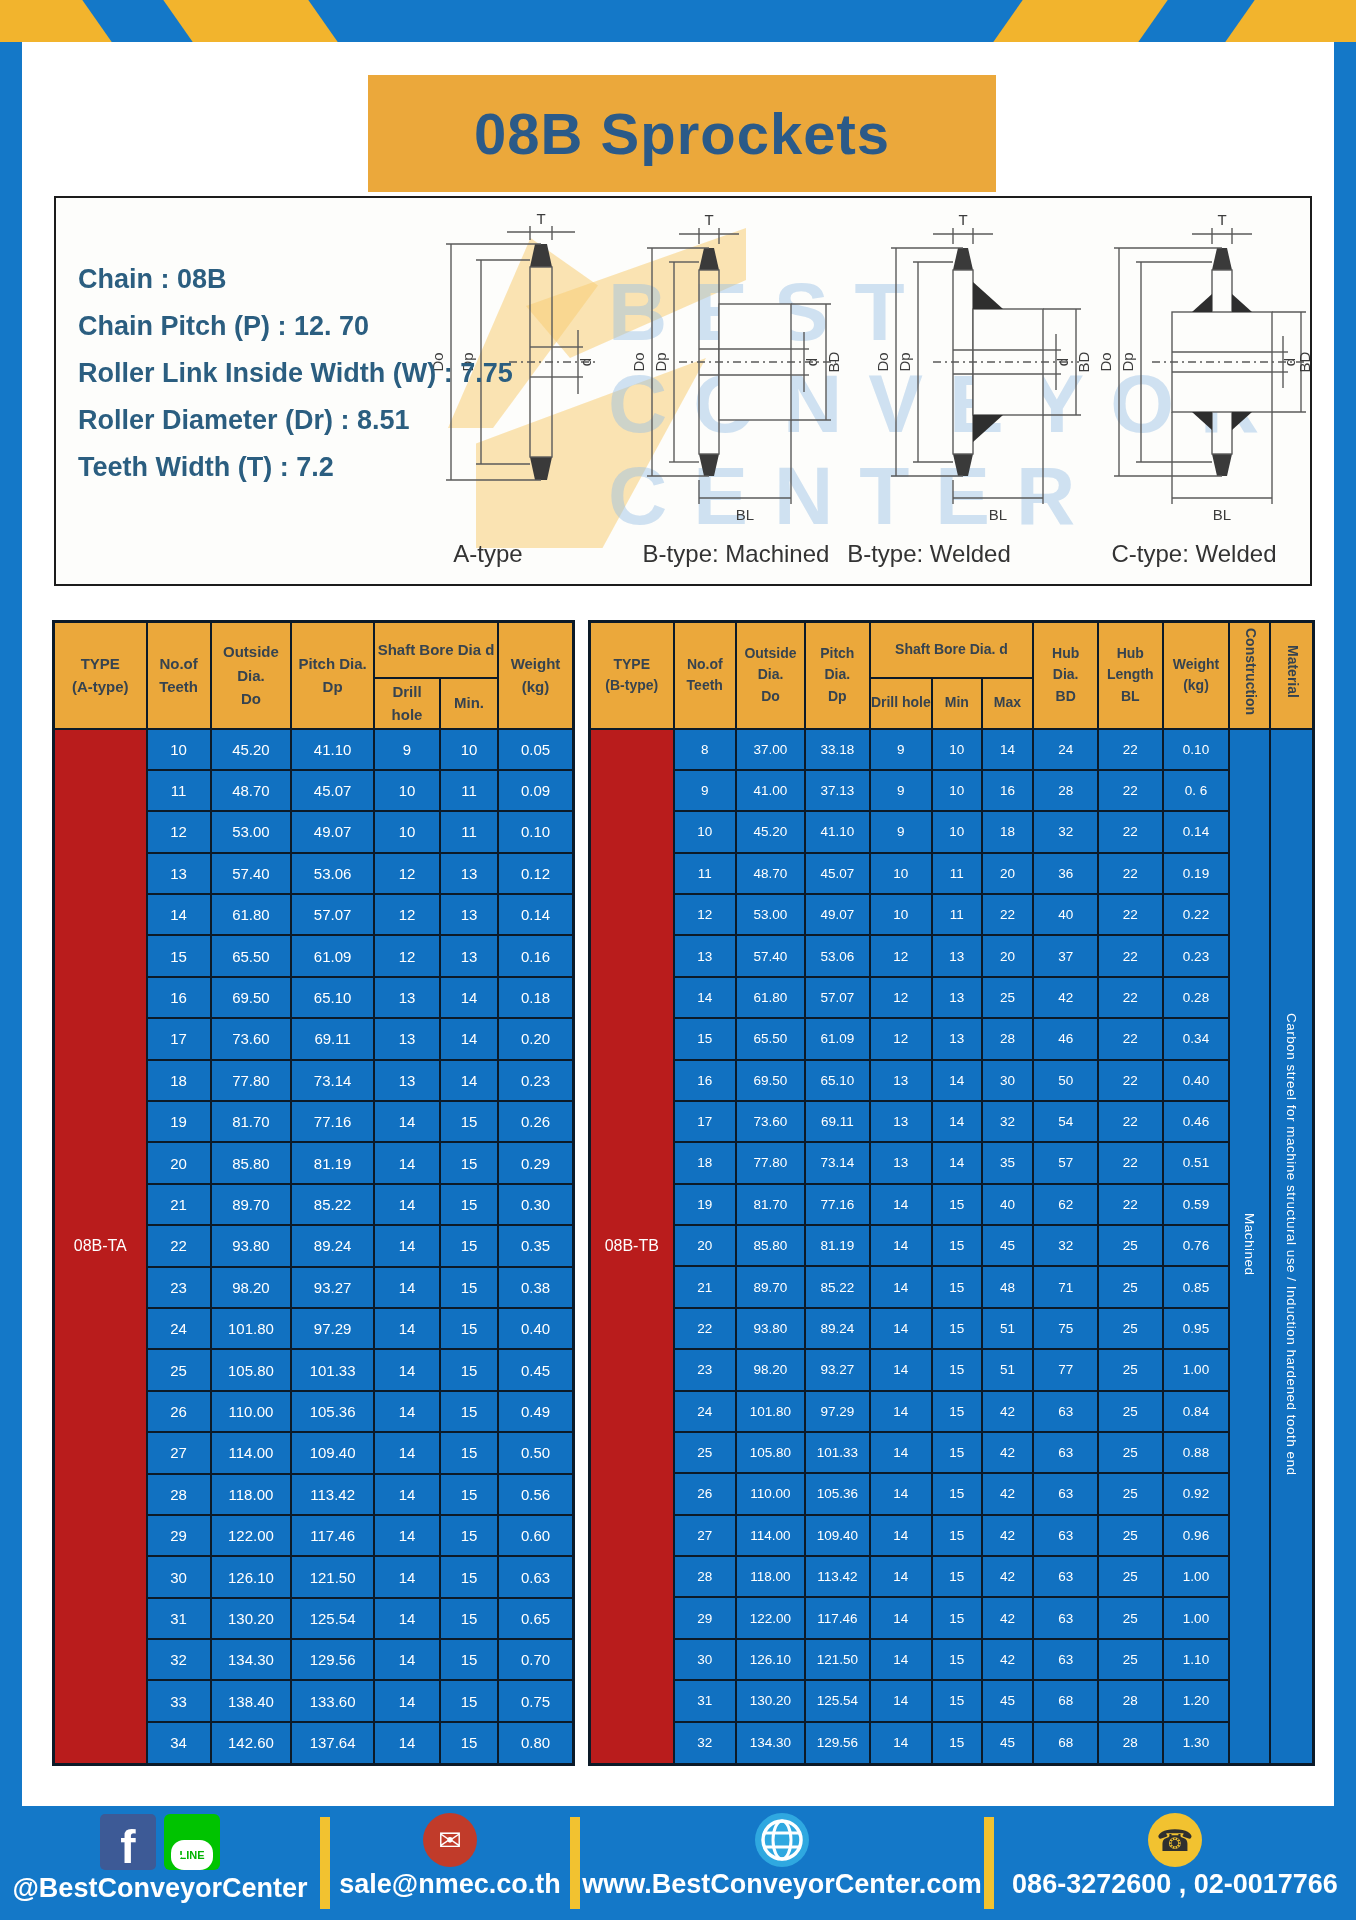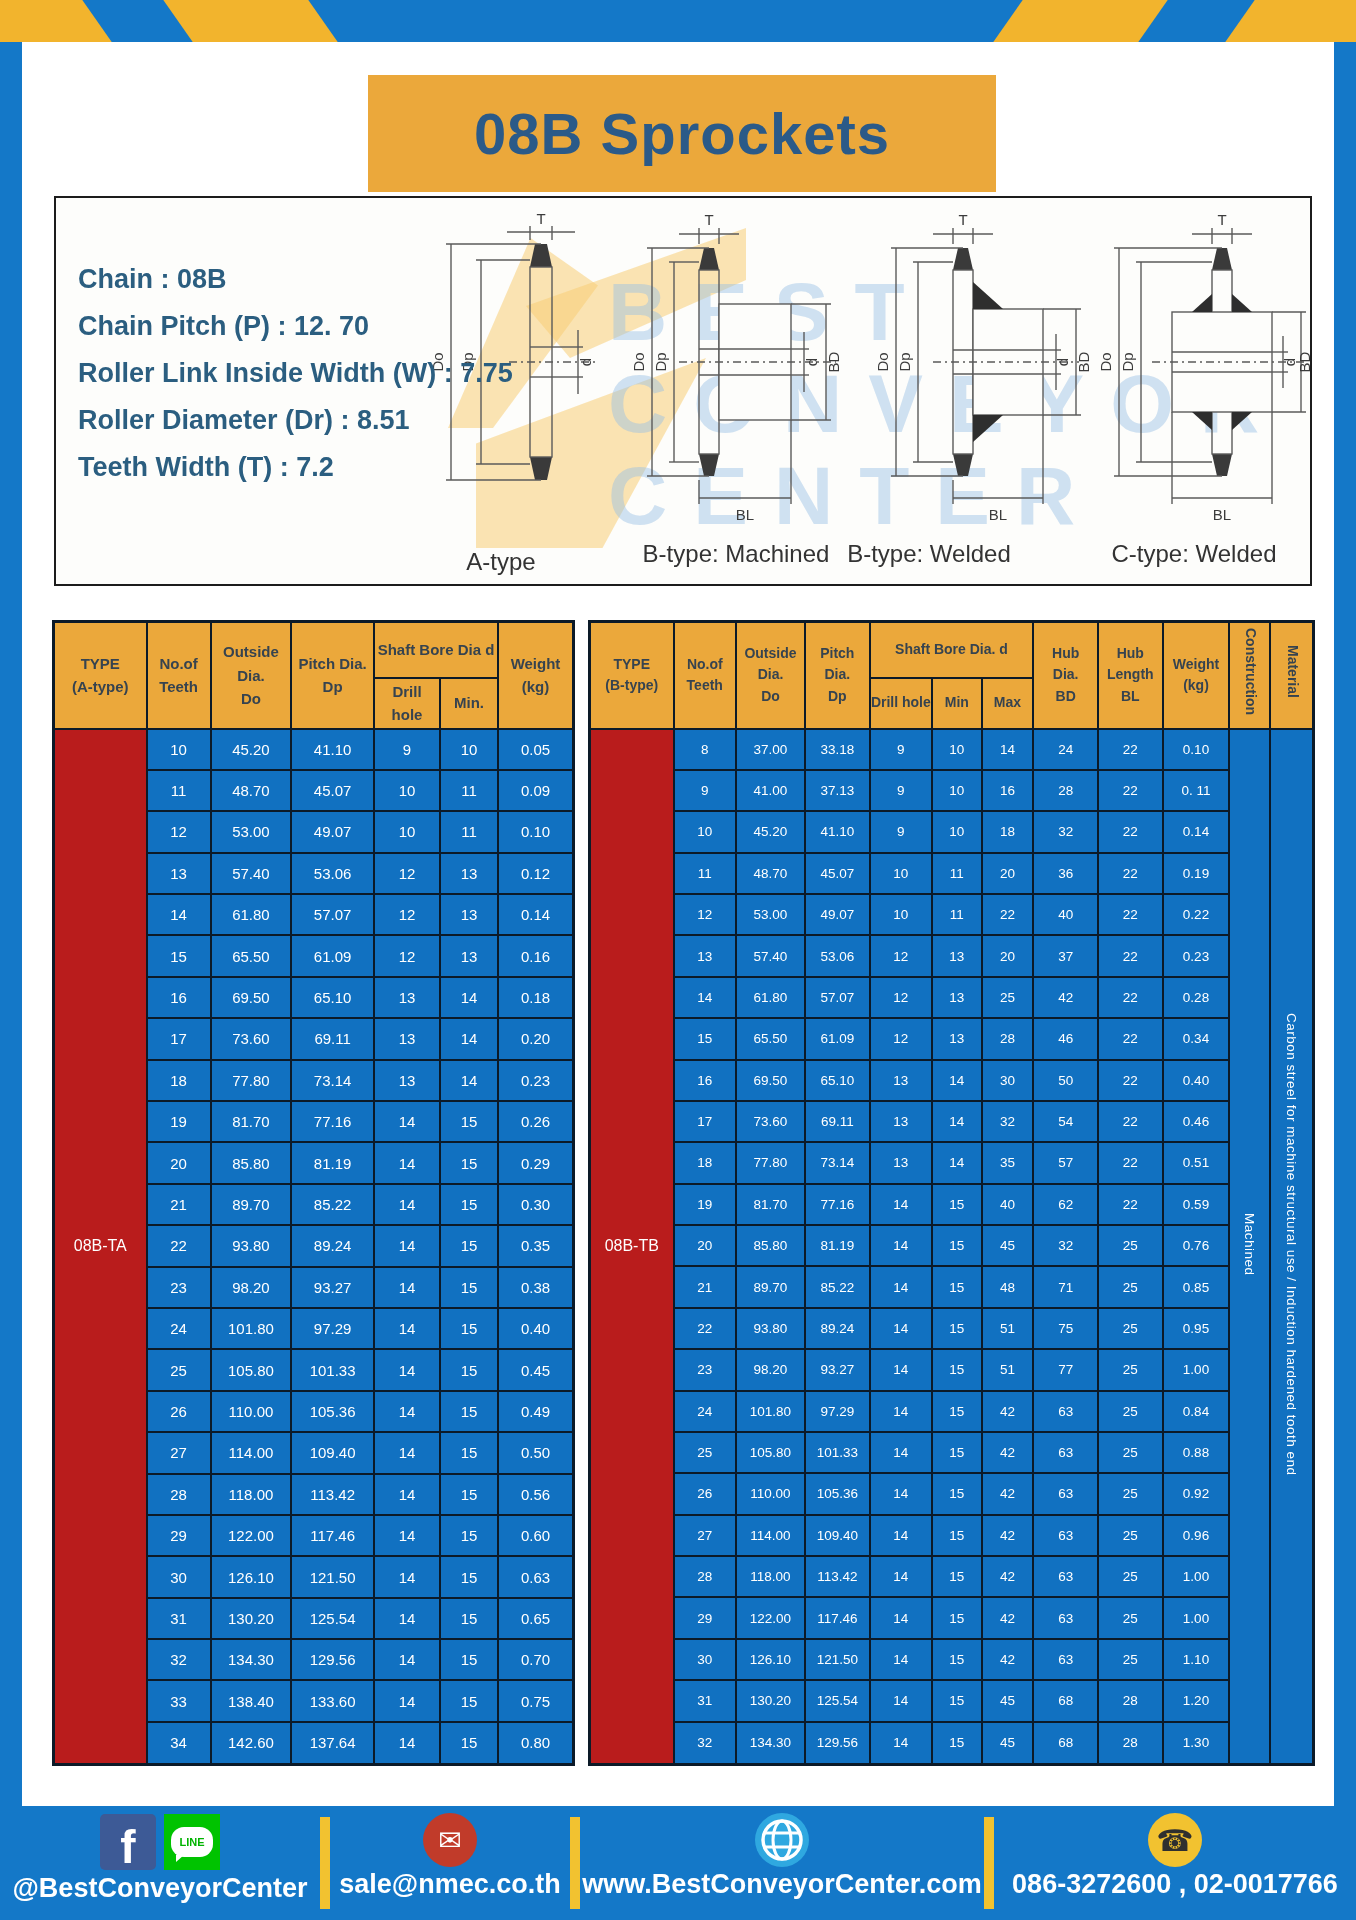--- a/index.html
+++ b/index.html
@@ -59,21 +59,21 @@
   
   .footer { position:absolute; left:0; top:1806px; width:1356px; height:114px; background:#1478C8;
             display:flex; align-items:stretch; }
   .fsec { display:flex; flex-direction:column; align-items:center; justify-content:flex-start; padding-top:7px; }
   .fsec .ftext { color:#fff; font-weight:bold; font-size:27px; white-space:nowrap; margin-top:2px; }
   .fdiv { width:10px; height:92px; background:#F2C230; align-self:center; }
   .s1 { width:320px; } .s2 { width:240px; } .s3 { width:404px; } .s4 { flex:1; }
   .icons-row { display:flex; gap:8px; align-items:center; height:58px; }
   .fb-icon { width:56px; height:56px; background:#3D5A96; border-radius:5px; color:#fff; font-size:46px; font-weight:bold;
              display:flex; align-items:flex-end; justify-content:center; line-height:0.95; }
-  .line-icon { width:56px; height:56px; background:#00C300; border-radius:0; display:flex; align-items:center; justify-content:center; position:relative; }
+  .line-icon { width:56px; height:56px; background:#00C300; border-radius:6px; display:flex; align-items:flex-end; justify-content:center; position:relative; }
   .line-bubble { width:42px; height:30px; background:#fff; border-radius:13px; display:flex; align-items:center; justify-content:center;
                  color:#00B300; font-size:11px; font-weight:bold; }
   .line-bubble:after { content:""; position:absolute; left:12px; bottom:8px; width:0; height:0;
                  border-left:8px solid #fff; border-bottom:7px solid transparent; }
   .mail-icon { width:54px; height:54px; background:#C13B2A; border-radius:50%; display:flex; align-items:center; justify-content:center;
                color:#fff; font-size:28px; }
   .globe-icon { width:54px; height:54px; border-radius:50%; background:#2FA8E0; display:flex; align-items:center; justify-content:center; }
   .phone-icon { width:54px; height:54px; border-radius:50%; background:#F2C230; display:flex; align-items:center; justify-content:center;
                 color:#2f2f2f; font-size:30px; }
 </style>
@@ -134,21 +134,21 @@
           <line x1="161" y1="135" x2="192" y2="135"></line>
             <line x1="161" y1="165" x2="192" y2="165"></line>
           <line x1="187" y1="118" x2="187" y2="182"></line>
         </g>
         <text x="150" y="12" text-anchor="middle">T</text>
         <text transform="rotate(-90 52 150)" x="52" y="150" text-anchor="middle">Do</text>
         <text transform="rotate(-90 82 150)" x="82" y="150" text-anchor="middle">Dp</text>
         <text transform="rotate(-90 200 150)" x="200" y="150" text-anchor="middle">d</text>
       </svg>
     </div>
-    <div class="diag-caption" style="left:335px; width:220px;margin-top:8px;">A-type</div>
+    <div class="diag-caption" style="left:322px; width:220px;">A-type</div>
 
     <div class="diag-group" style="left:565px;">
       <svg class="diag-svg" width="230" height="320" viewBox="0 0 230 320">
         <g stroke="#5a5a5a" stroke-width="1.4" fill="none">
           <polygon points="78,58 83,36 93,36 98,58" fill="#3a3a3a" stroke="none"></polygon>
           <polygon points="78,242 83,264 93,264 98,242" fill="#3a3a3a" stroke="none"></polygon>
           <rect x="78" y="58" width="20" height="184"></rect>
           <rect x="98" y="92" width="72" height="116" fill="#FDFDFB"></rect>
           <line x1="78" y1="137" x2="170" y2="137"></line>
             <line x1="78" y1="163" x2="170" y2="163"></line>
@@ -566,21 +566,21 @@
           </tr>
           <tr>
             <td class="dc">9</td>
             <td class="dc">41.00</td>
             <td class="dc">37.13</td>
             <td class="dc">9</td>
             <td class="dc">10</td>
             <td class="dc">16</td>
             <td class="dc">28</td>
             <td class="dc">22</td>
-            <td class="dc">0. 11</td>
+            <td class="dc">0. 6</td>
           </tr>
           <tr>
             <td class="dc">10</td>
             <td class="dc">45.20</td>
             <td class="dc">41.10</td>
             <td class="dc">9</td>
             <td class="dc">10</td>
             <td class="dc">18</td>
             <td class="dc">32</td>
             <td class="dc">22</td>

